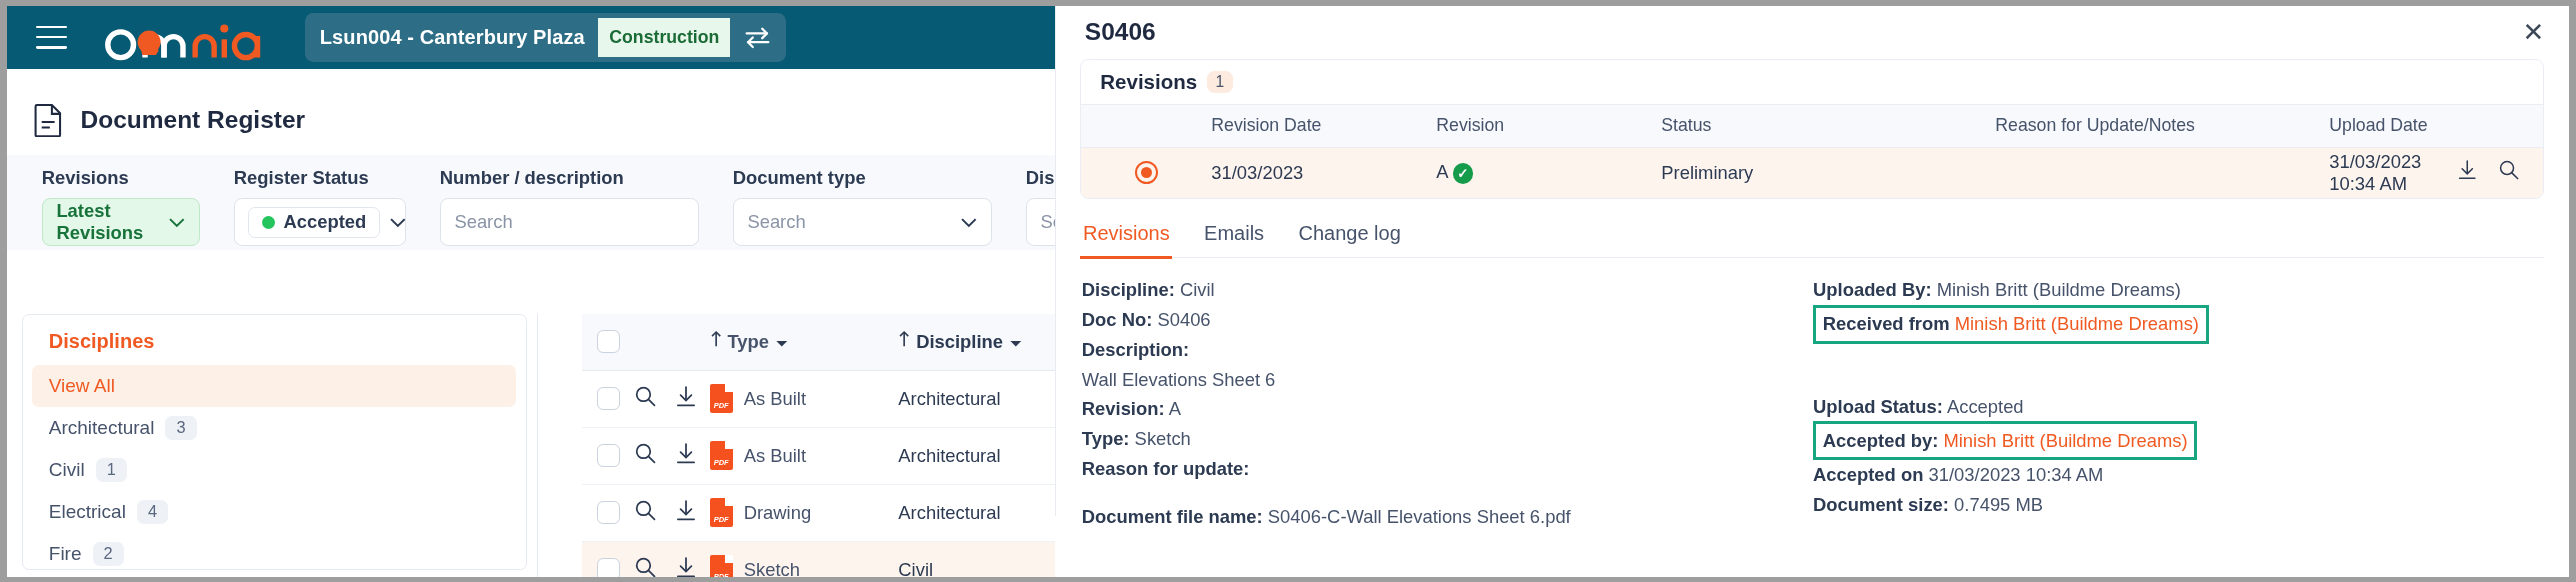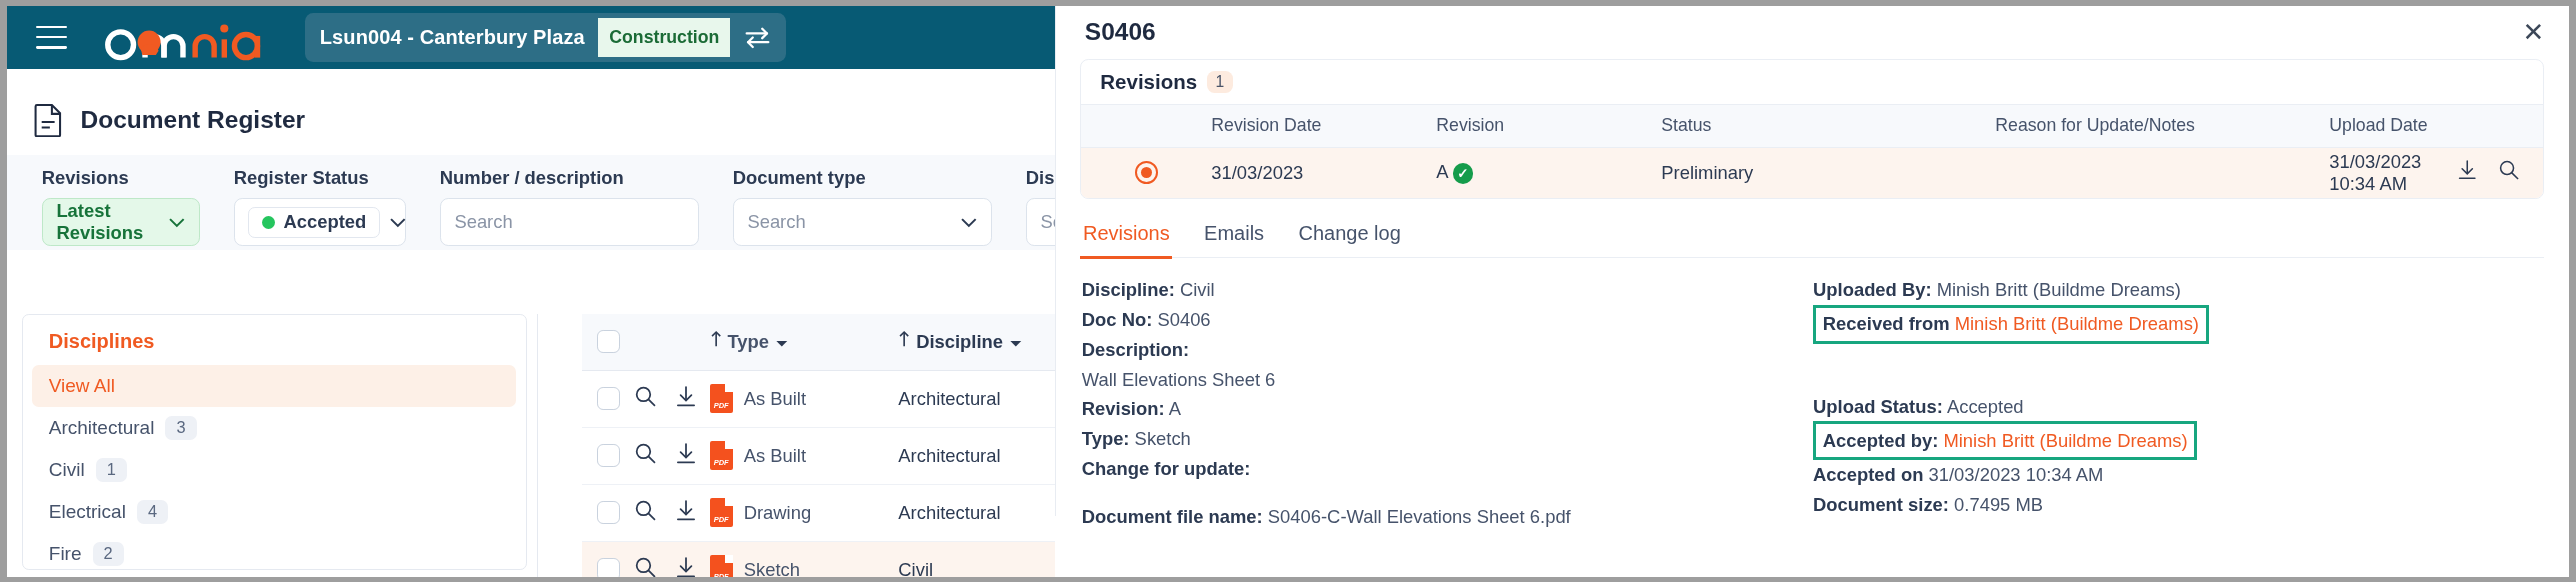--- a/index.html
+++ b/index.html
@@ -538,21 +538,21 @@
         <div class="dline">Wall Elevations Sheet 6</div>
         <div class="dline">
           <b>Revision:</b>
           <span>A</span>
         </div>
         <div class="dline">
           <b>Type:</b>
           <span>Sketch</span>
         </div>
         <div class="dline">
-          <b>Change for update:</b>
+          <b>Reason for update:</b>
           <span></span>
         </div>
         <div class="gap"></div>
         <div class="dline">
           <b>Document file name:</b>
           <span>S0406-C-Wall Elevations Sheet 6.pdf</span>
         </div>
       </div>
 
       <div class="dcol">

